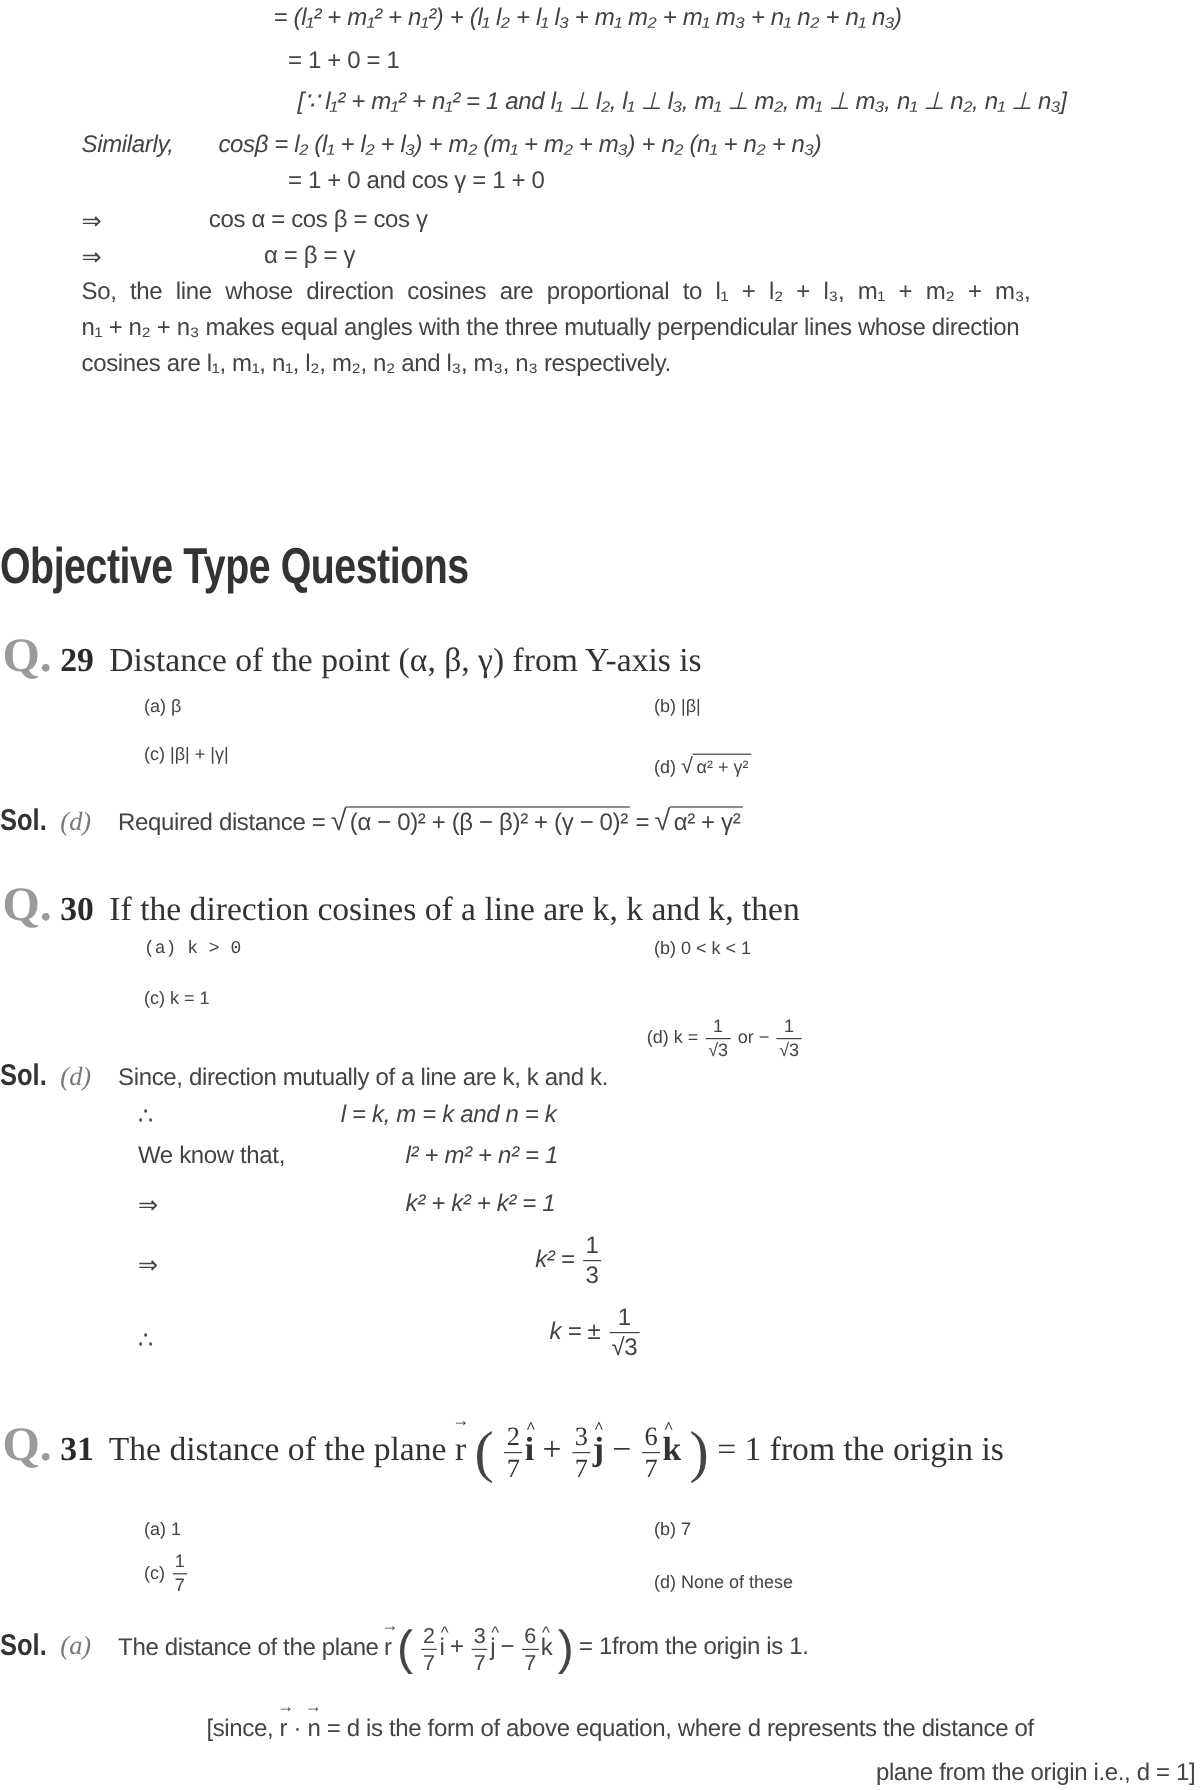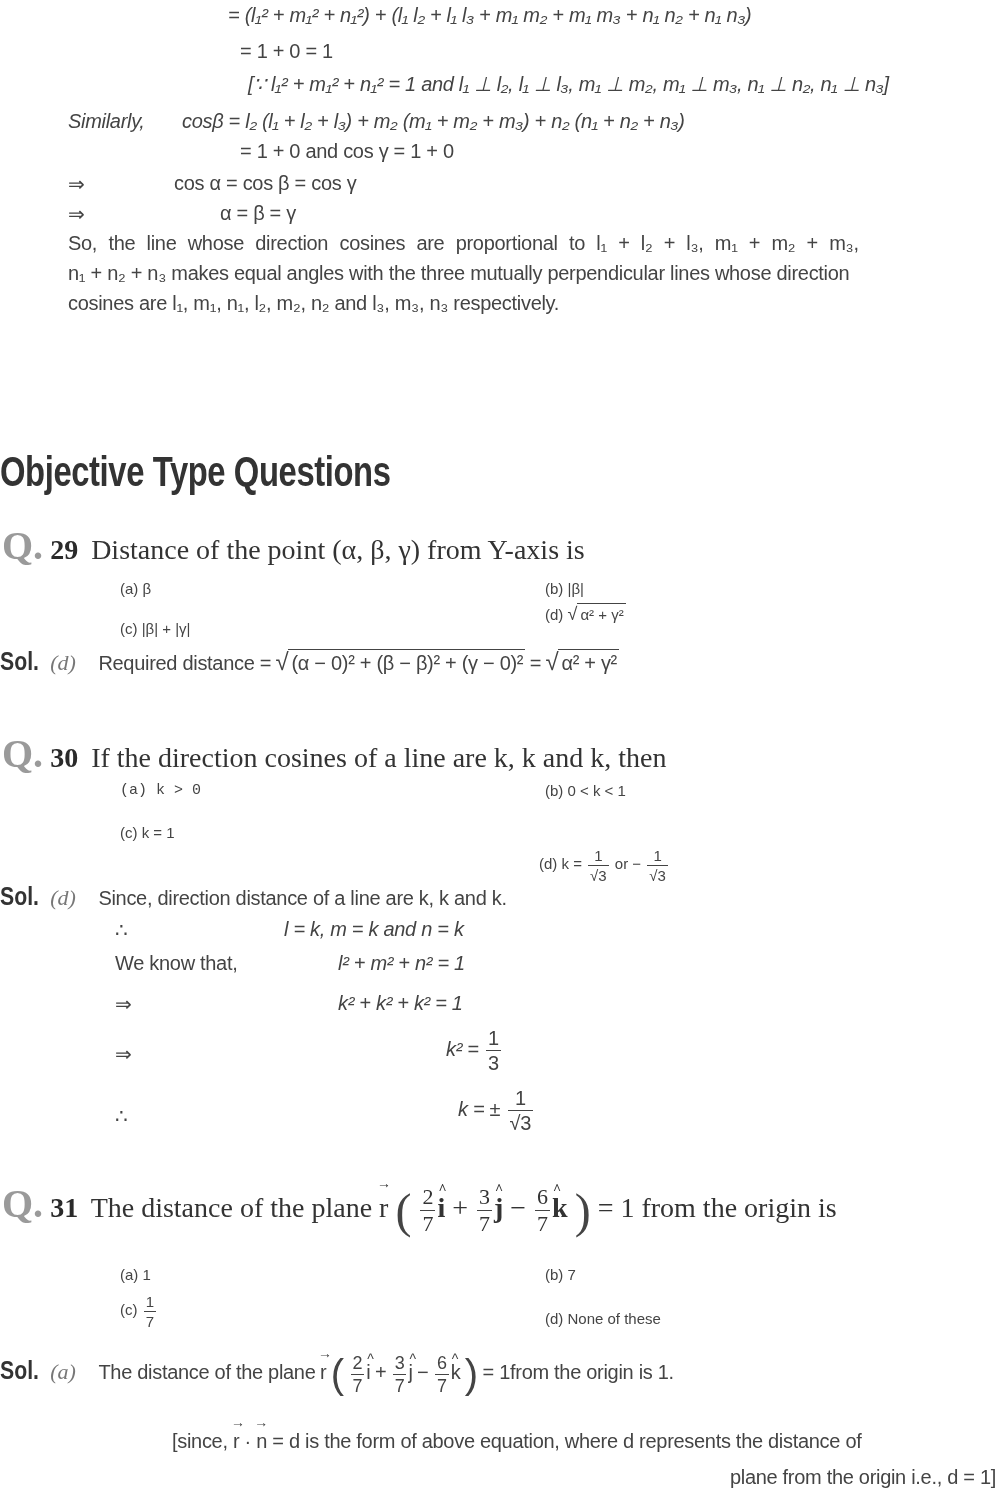--- a/index.html
+++ b/index.html
@@ -59,26 +59,26 @@
 
 <div>
   <div class="abs qline" style="left:2px; top:522px;">
     <span class="qmark">Q.</span>
     <span class="qnum">29</span>
     <span>Distance of the point (α, β, γ) from Y-axis is</span>
   </div>
   <div class="abs opt" style="left:120px; top:580px;">(a) β</div>
   <div class="abs opt" style="left:545px; top:580px;">(b) |β|</div>
   <div class="abs opt" style="left:120px; top:620px;">(c) |β| + |γ|</div>
-  <div class="abs opt" style="left:545px; top:603px;">
+  <div class="abs opt" style="left:545px; top:628px;">
     <span>(d)</span>
     <span class="sqrt"><span class="sym">√</span><span class="rad">α² + γ²</span></span>
   </div>
 
-  <div class="abs" style="left:0px; top:647px;">
+  <div class="abs" style="left:0px; top:670px;">
     <span class="sol">Sol.</span>
     <span class="solans">(d)</span>
     <span class="body-txt" style="margin-left:18px;">Required distance =</span>
     <span class="body-txt sqrt"><span class="sym">√</span><span class="rad">(α − 0)² + (β − β)² + (γ − 0)²</span></span>
     <span class="body-txt">=</span>
     <span class="body-txt sqrt"><span class="sym">√</span><span class="rad">α² + γ²</span></span>
   </div>
 </div>
 
 <div>
@@ -99,21 +99,21 @@
     <span>or −</span>
     <span class="frac">
         <span class="num">1</span>
         <span class="den">√3</span>
       </span>
   </div>
 
   <div class="abs" style="left:0px; top:882px;">
     <span class="sol">Sol.</span>
     <span class="solans">(d)</span>
-    <span class="body-txt" style="margin-left:18px;">Since, direction distance of a line are k, k and k.</span>
+    <span class="body-txt" style="margin-left:18px;">Since, direction mutually of a line are k, k and k.</span>
   </div>
   <div class="abs body-txt" style="left:115px; top:918px;">∴</div>
   <div class="abs body-txt it" style="left:284px; top:918px;">l = k, m = k  and  n = k</div>
   <div class="abs body-txt" style="left:115px; top:952px;">We know that,</div>
   <div class="abs body-txt it" style="left:338px; top:952px;">l² + m² + n² = 1</div>
   <div class="abs body-txt" style="left:115px; top:992px;">⇒</div>
   <div class="abs body-txt it" style="left:338px; top:992px;">k² + k² + k² = 1</div>
   <div class="abs body-txt" style="left:115px; top:1042px;">⇒</div>
   <div class="abs body-txt it" style="left:446px; top:1028px;">
     <span>k² =</span>

